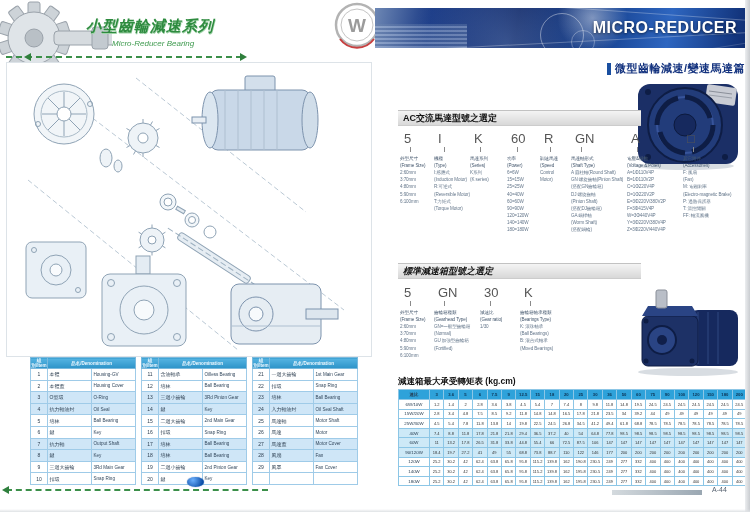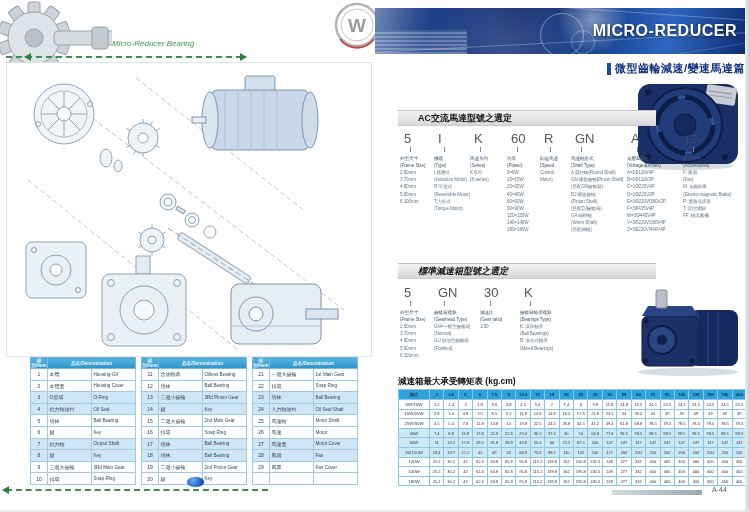--- a/index.html
+++ b/index.html
@@ -44,21 +44,21 @@
   table.parts td:nth-child(3){font-size:4.6px;color:#34495e;}
   table.parts tbody tr:nth-child(4n+3) td, table.parts tbody tr:nth-child(4n+4) td{background:#cfe6f7;}
 
   .oval-logo{left:187px;top:477px;width:17px;height:10px;border-radius:50%;
     background:radial-gradient(circle at 35% 30%,#6aaefc,#0d4fa8 75%);box-shadow:0 0 1px #1b5cae;}
   .dash-bottom{left:6px;top:489px;width:262px;border-top:2px dashed #3b8f49;}
   .dash-bottom-arrow{left:2px;top:486px;width:0;height:0;
     border-right:7px solid #2f7f3c;border-top:4px solid transparent;border-bottom:4px solid transparent;}
 
   
-  .banner{left:375px;top:8px;width:375px;height:46px;overflow:hidden;
+  .banner{left:375px;top:8px;width:375px;height:40px;overflow:hidden;
     background:
       radial-gradient(circle at 58% 25%, rgba(255,255,255,.45), rgba(255,255,255,0) 16%),
       radial-gradient(circle at 35% 90%, rgba(140,175,230,.35), rgba(0,0,0,0) 38%),
       linear-gradient(100deg,#6d87b4 0%,#1a3a85 15%,#0a1f5c 38%,#16418f 60%,#2e66c0 78%,#0d2a6e 100%);}
   .banner-line{position:absolute;height:1px;width:150%;background:rgba(255,255,255,.28);transform-origin:right center;}
   .bl1{right:0;top:12px;transform:rotate(4deg);}
   .bl2{right:0;top:24px;transform:rotate(-3deg);}
   .bl3{right:0;top:34px;transform:rotate(-9deg);opacity:.6;}
   .banner-circle{position:absolute;border:1px solid rgba(255,255,255,.4);border-radius:50%;}
   .bc1{left:165px;top:5px;width:42px;height:42px;}
@@ -66,21 +66,21 @@
   .banner-tex{position:absolute;left:0;bottom:0;width:92px;height:24px;opacity:.5;
     background:repeating-linear-gradient(0deg,rgba(205,220,240,.8) 0 2px,rgba(110,135,175,.7) 2px 4px);}
   .banner-title{position:absolute;right:13px;top:50%;transform:translateY(-50%);
     color:#ffffff;font-weight:bold;font-size:16px;letter-spacing:.5px;text-shadow:0 1px 3px rgba(0,0,0,.6);}
 
   .subtitle-row{left:540px;top:61px;width:205px;display:flex;justify-content:flex-end;align-items:center;gap:4px;}
   .subtitle-bar{width:4px;height:12px;background:#1a4fa0;}
   .subtitle-text{font-size:11px;font-weight:bold;color:#14337f;letter-spacing:.5px;}
 
   
-  .sec-h{left:398px;width:238px;height:14px;line-height:14px;padding-left:20px;
+  .sec-h{left:398px;width:238px;height:14px;line-height:14px;padding-left:5px;
     background:linear-gradient(180deg,#f4f4f4,#d8d8d8);
     border-top:1px solid #c2c2c2;border-bottom:1px solid #cccccc;
     font-weight:bold;font-size:9px;color:#141414;}
   .sec1{top:110px;}
   .sec2{top:263px;font-style:italic;}
   .sec3-title{left:398px;top:376px;font-weight:bold;font-size:8.5px;color:#111;}
 
   
   .mcols{position:absolute;display:flex;align-items:flex-start;}
   .ac{left:400px;top:131px;}
@@ -134,20 +134,21 @@
         <rect x="-6" y="-36" width="12" height="14" rx="2" transform="rotate(288)"></rect>
         <rect x="-6" y="-36" width="12" height="14" rx="2" transform="rotate(324)"></rect>
       </g>
       <circle r="26" fill="#dfe4e8"></circle>
       <circle r="9" fill="#b9c0c6"></circle>
       <rect x="20" y="-7" width="62" height="14" rx="4" fill="#d6dbdf"></rect>
       <rect x="58" y="-11" width="16" height="22" rx="3" fill="#c3cad0"></rect>
     </g>
   </svg>
 
+  <div class="abs series-title">小型齒輪減速系列</div>
   <div class="abs series-sub">Micro-Reducer Bearing</div>
   <div class="abs dash-top"></div>
   <div class="abs dash-top-arrow-l"></div>
   <div class="abs dash-top-arrow-r"></div>
 
   <svg class="abs watermark" width="48" height="50" viewBox="0 0 48 50">
     <circle cx="24" cy="24" r="21" fill="none" stroke="#b3b3b3" stroke-width="2.5"></circle>
     <circle cx="24" cy="24" r="16" fill="none" stroke="#c4c4c4" stroke-width="1"></circle>
     <text x="24" y="31" text-anchor="middle" font-size="19" font-weight="bold" fill="#9b9b9b" font-family="Liberation Sans, sans-serif">W</text>
     <path d="M7 38 A21 21 0 0 0 41 38" fill="none" stroke="#c84040" stroke-width="2"></path>

